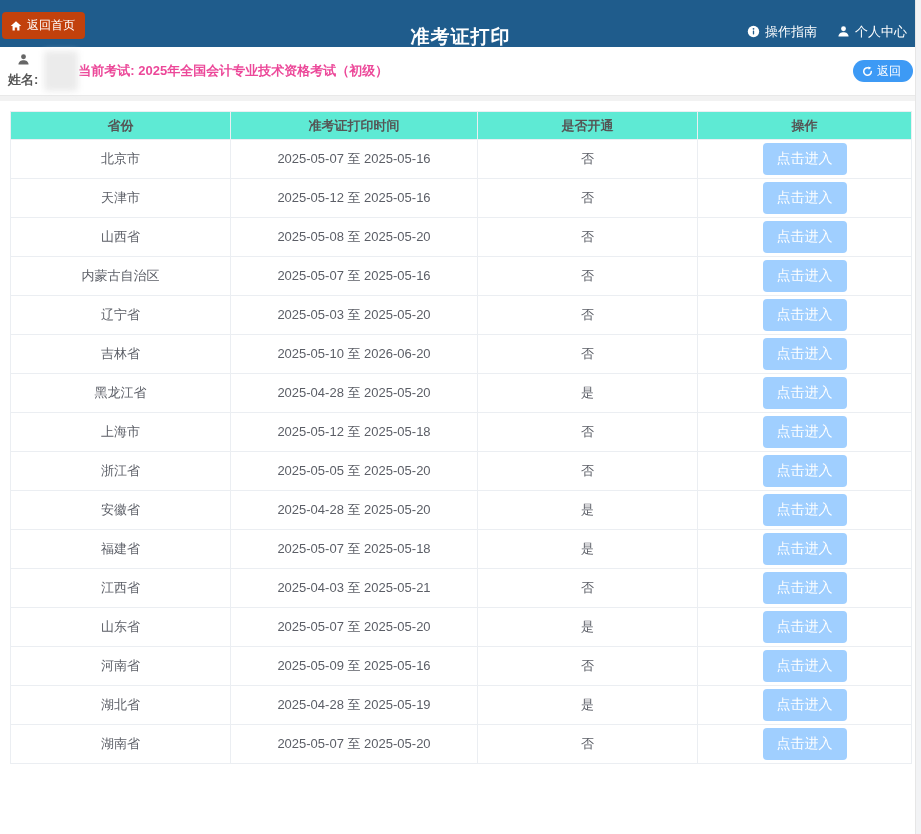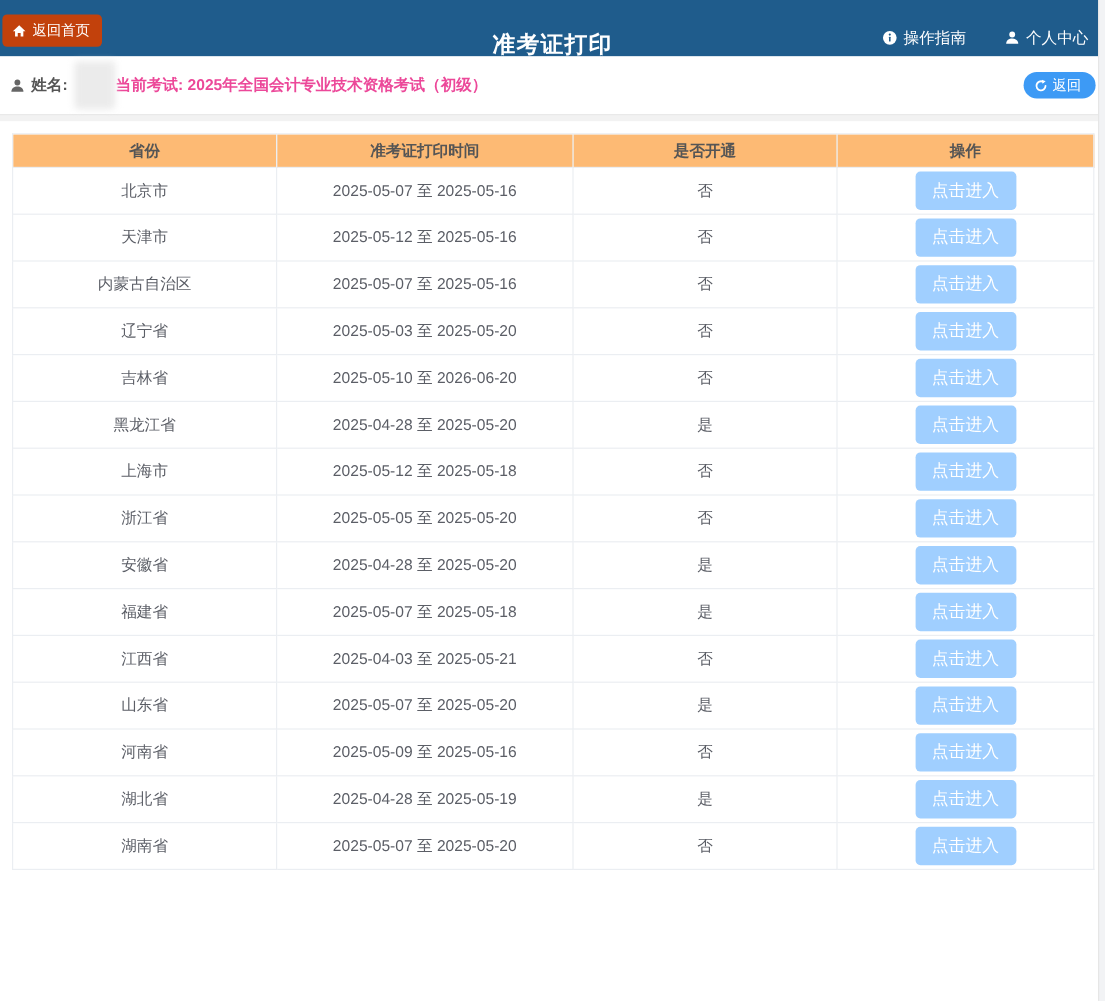--- a/index.html
+++ b/index.html
@@ -48,21 +48,21 @@
     letter-spacing: 1px;
     margin-top: 26px;
   }
   .topbar-right {
     position: absolute;
     right: 14px;
     top: 0;
     height: 63px;
     display: flex;
     align-items: center;
-    gap: 32px;
+    gap: 20px;
   }
   .topbar-link {
     display: flex;
     align-items: center;
     gap: 5px;
     color: #ffffff;
     font-size: 13px;
     cursor: pointer;
   }
   .icon { display: inline-flex; align-items: center; justify-content: center; }
@@ -76,20 +76,21 @@
     padding-left: 8px;
     position: relative;
   }
   .infobar-name {
     display: flex;
     align-items: center;
     gap: 5px;
     color: #555555;
     font-size: 13px;
     font-weight: 700;
+    flex-direction: column;
   }
   .name-blur {
     width: 34px;
     height: 40px;
     margin-left: 6px;
     background: #ebebeb;
     filter: blur(3px);
     border-radius: 3px;
   }
   .current-exam {
@@ -128,21 +129,21 @@
     width: 901px;
     border-collapse: collapse;
     table-layout: fixed;
   }
   th, td {
     border: 1px solid #ebeef2;
     text-align: center;
     font-weight: normal;
   }
   th {
-    background: #fdba74;
+    background: #5eead4;
     height: 28px;
     font-size: 13px;
     color: #555555;
     font-weight: 600;
   }
   td {
     height: 39px;
     font-size: 13px;
     color: #5b5e66;
     background: #ffffff;
@@ -262,20 +263,26 @@
           <td>否</td>
           <td><button class="enter-btn">点击进入</button></td>
         </tr>
         <tr>
           <td>天津市</td>
           <td>2025-05-12 至 2025-05-16</td>
           <td>否</td>
           <td><button class="enter-btn">点击进入</button></td>
         </tr>
         <tr>
+          <td>山西省</td>
+          <td>2025-05-08 至 2025-05-20</td>
+          <td>否</td>
+          <td><button class="enter-btn">点击进入</button></td>
+        </tr>
+        <tr>
           <td>内蒙古自治区</td>
           <td>2025-05-07 至 2025-05-16</td>
           <td>否</td>
           <td><button class="enter-btn">点击进入</button></td>
         </tr>
         <tr>
           <td>辽宁省</td>
           <td>2025-05-03 至 2025-05-20</td>
           <td>否</td>
           <td><button class="enter-btn">点击进入</button></td>

